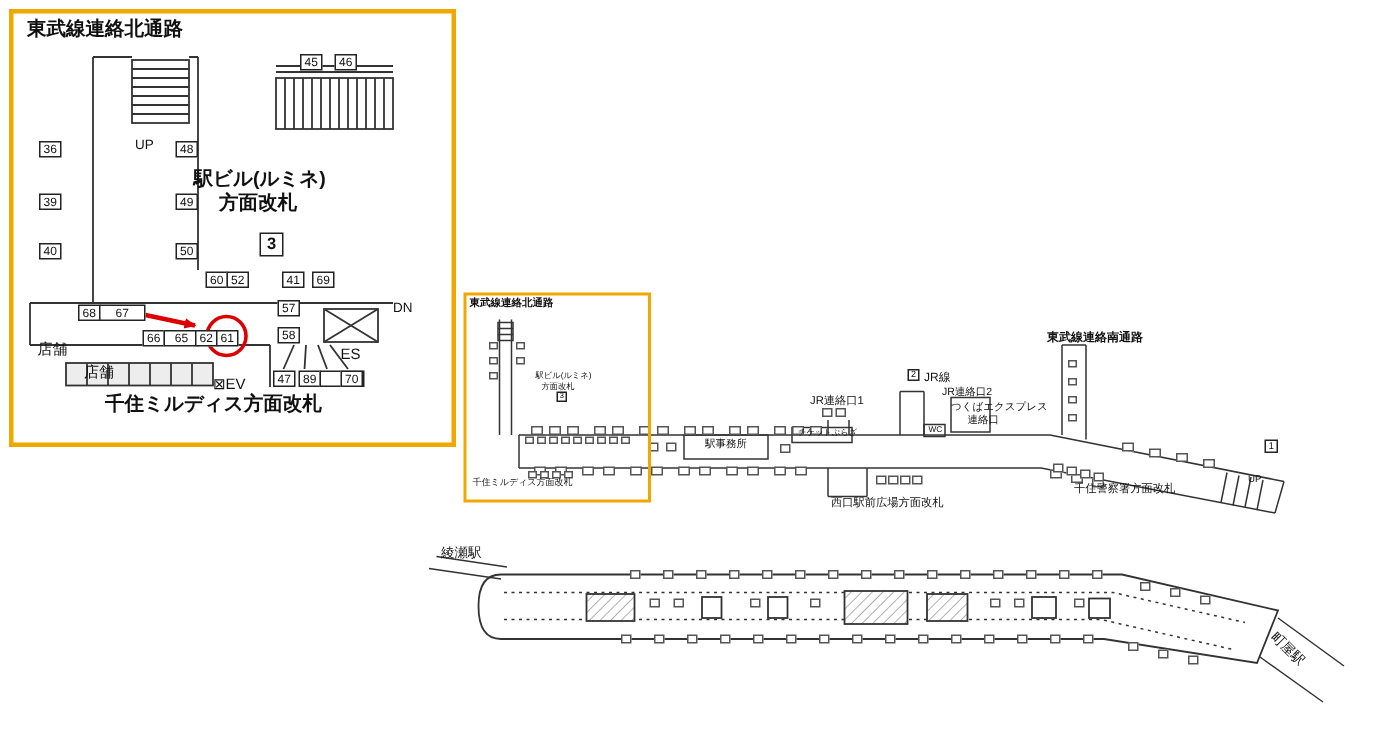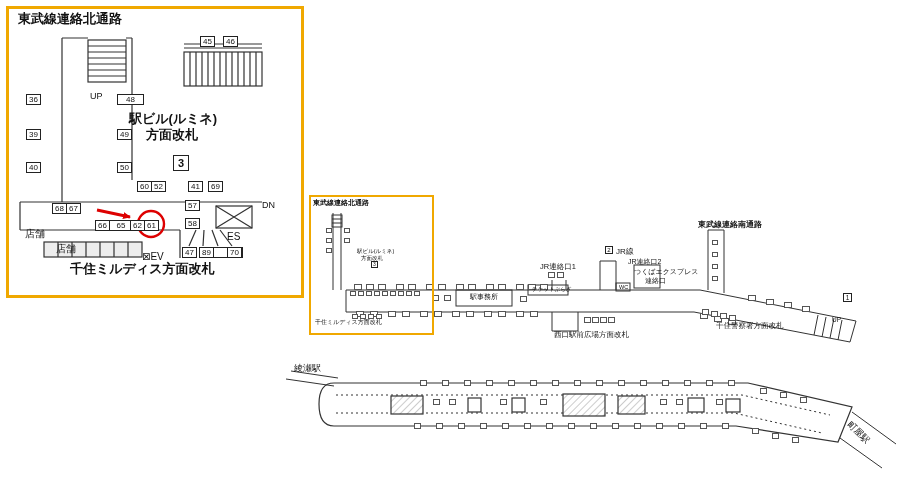--- a/index.html
+++ b/index.html
@@ -90,33 +90,33 @@
     <div class="map-label bold" style="left: 146px; top: 128px; font-size: 13px;">方面改札</div>
     <div class="map-label" style="left: 222px; top: 201px; font-size: 9px; padding-left: 40px;">DN</div>
     <div class="map-label" style="left: 227px; top: 232px; font-size: 10px;">ES</div>
     <div class="map-label" style="left: 25px; top: 229px; font-size: 10px;">店舗</div>
     <div class="map-label" style="left: 56px; top: 244px; font-size: 10px;">店舗</div>
     <div class="map-label" style="left: 142px; top: 252px; font-size: 10px;">⊠EV</div>
     <div class="map-label bold" style="left: 70px; top: 262px; font-size: 13px;">千住ミルディス方面改札</div>
     <div class="num-box" style="left: 26px; top: 94px; width: 15px; height: 11px; font-size: 8px; line-height: 9px;">36</div>
     <div class="num-box" style="left: 26px; top: 129px; width: 15px; height: 11px; font-size: 8px; line-height: 9px;">39</div>
     <div class="num-box" style="left: 26px; top: 162px; width: 15px; height: 11px; font-size: 8px; line-height: 9px;">40</div>
-    <div class="num-box" style="left: 117px; top: 94px; width: 27px; height: 11px; font-size: 8px; line-height: 9px;">48</div>
+    <div class="num-box" style="left: 117px; top: 94px; width: 15px; height: 11px; font-size: 8px; line-height: 9px;">48</div>
     <div class="num-box" style="left: 117px; top: 129px; width: 15px; height: 11px; font-size: 8px; line-height: 9px;">49</div>
     <div class="num-box" style="left: 117px; top: 162px; width: 15px; height: 11px; font-size: 8px; line-height: 9px;">50</div>
     <div class="num-box" style="left: 200px; top: 36px; width: 15px; height: 11px; font-size: 8px; line-height: 9px;">45</div>
     <div class="num-box" style="left: 223px; top: 36px; width: 15px; height: 11px; font-size: 8px; line-height: 9px;">46</div>
     <div class="num-box" style="left: 137px; top: 181px; width: 15px; height: 11px; font-size: 8px; line-height: 9px;">60</div>
     <div class="num-box" style="left: 151px; top: 181px; width: 15px; height: 11px; font-size: 8px; line-height: 9px;">52</div>
     <div class="num-box" style="left: 188px; top: 181px; width: 15px; height: 11px; font-size: 8px; line-height: 9px;">41</div>
     <div class="num-box" style="left: 208px; top: 181px; width: 15px; height: 11px; font-size: 8px; line-height: 9px;">69</div>
     <div class="num-box" style="left: 185px; top: 200px; width: 15px; height: 11px; font-size: 8px; line-height: 9px;">57</div>
     <div class="num-box" style="left: 185px; top: 218px; width: 15px; height: 11px; font-size: 8px; line-height: 9px;">58</div>
     <div class="num-box" style="left: 52px; top: 203px; width: 15px; height: 11px; font-size: 8px; line-height: 9px;">68</div>
-    <div class="num-box" style="left: 66px; top: 203px; width: 15px; height: 11px; font-size: 8px; line-height: 9px;">67</div>
+    <div class="num-box" style="left: 66px; top: 203px; width: 31px; height: 11px; font-size: 8px; line-height: 9px;">67</div>
     <div class="num-box" style="left: 95px; top: 220px; width: 15px; height: 11px; font-size: 8px; line-height: 9px;">66</div>
     <div class="num-box" style="left: 109px; top: 220px; width: 24px; height: 11px; font-size: 8px; line-height: 9px;">65</div>
     <div class="num-box" style="left: 130px; top: 220px; width: 15px; height: 11px; font-size: 8px; line-height: 9px;">62</div>
     <div class="num-box" style="left: 144px; top: 220px; width: 15px; height: 11px; font-size: 8px; line-height: 9px;">61</div>
     <div class="num-box" style="left: 182px; top: 247px; width: 15px; height: 11px; font-size: 8px; line-height: 9px;">47</div>
     <div class="num-box" style="left: 199px; top: 247px; width: 15px; height: 11px; font-size: 8px; line-height: 9px;">89</div>
     <div class="num-box" style="left: 213px; top: 247px; width: 15px; height: 11px; font-size: 8px; line-height: 9px; padding-left: 28px;">71</div>
     <div class="num-box" style="left: 227px; top: 247px; width: 15px; height: 11px; font-size: 8px; line-height: 9px;">70</div>
     <div class="num-box" style="left: 173px; top: 155px; width: 16px; height: 16px; font-size: 11px; line-height: 14px; font-weight: bold;">3</div>
     <div class="map-label bold" style="left: 313px; top: 199px; font-size: 7px;">東武線連絡北通路</div>

